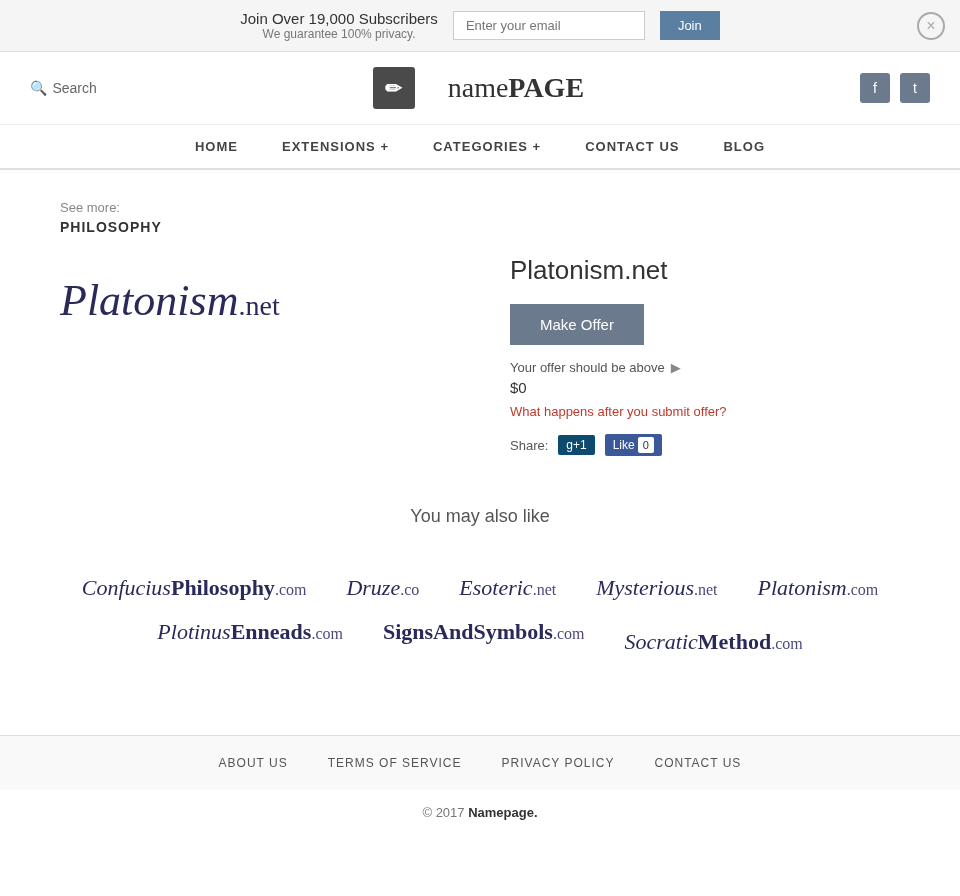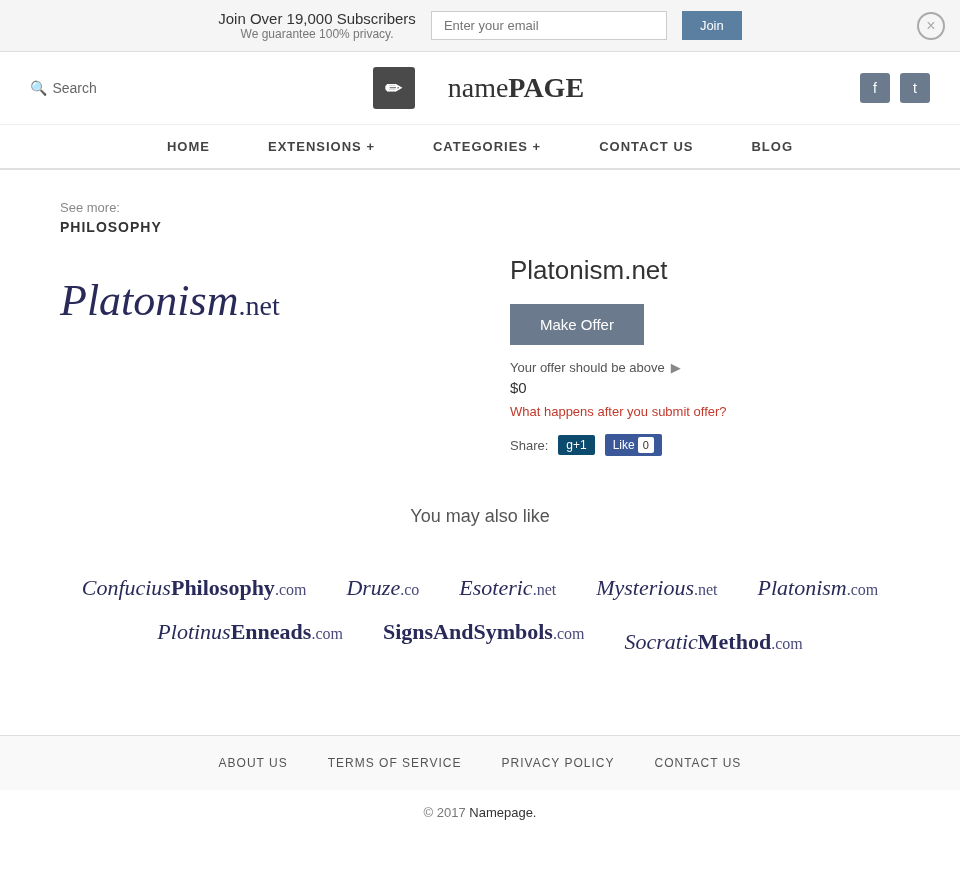--- a/index.html
+++ b/index.html
@@ -17,21 +17,21 @@
       gap: 15px;
       position: relative;
     }
     .top-banner-text { }
     .top-banner-title { font-size: 15px; color: #333; }
     .top-banner-sub { font-size: 12px; color: #777; }
     .email-input {
       border: 1px solid #ccc;
       padding: 6px 12px;
       font-size: 13px;
-      width: 236px;
+      width: 192px;
       color: #999;
     }
     .join-btn {
       background: #5a7fa0;
       color: #fff;
       border: none;
       padding: 7px 18px;
       font-size: 13px;
       cursor: pointer;
     }
@@ -98,21 +98,21 @@
       display: flex; align-items: center; justify-content: center;
       color: #fff; font-size: 14px; cursor: pointer;
     }
 
     
     .nav {
       background: #fff;
       border-bottom: 2px solid #e0e0e0;
       display: flex;
       justify-content: center;
-      gap: 14px;
+      gap: 0;
     }
     .nav-item {
       padding: 14px 22px;
       font-size: 13px;
       font-weight: 600;
       letter-spacing: 1px;
       color: #444;
       text-transform: uppercase;
       cursor: pointer;
       border-bottom: 2px solid transparent;
@@ -247,21 +247,21 @@
       letter-spacing: 1px;
       text-transform: uppercase;
       cursor: pointer;
     }
     .copyright {
       text-align: center;
       padding: 15px;
       font-size: 13px;
       color: #777;
     }
-    .copyright .namepage { color: #333; font-weight: normal; }
+    .copyright .namepage { color: #333; font-weight: bold; }
   </style>
 </head>
 <body>
 
 <div class="top-banner">
   <div class="top-banner-text">
     <div class="top-banner-title">Join Over 19,000 Subscribers</div>
     <div class="top-banner-sub">We guarantee 100% privacy.</div>
   </div>
   <input class="email-input" type="email" placeholder="Enter your email" style="">

